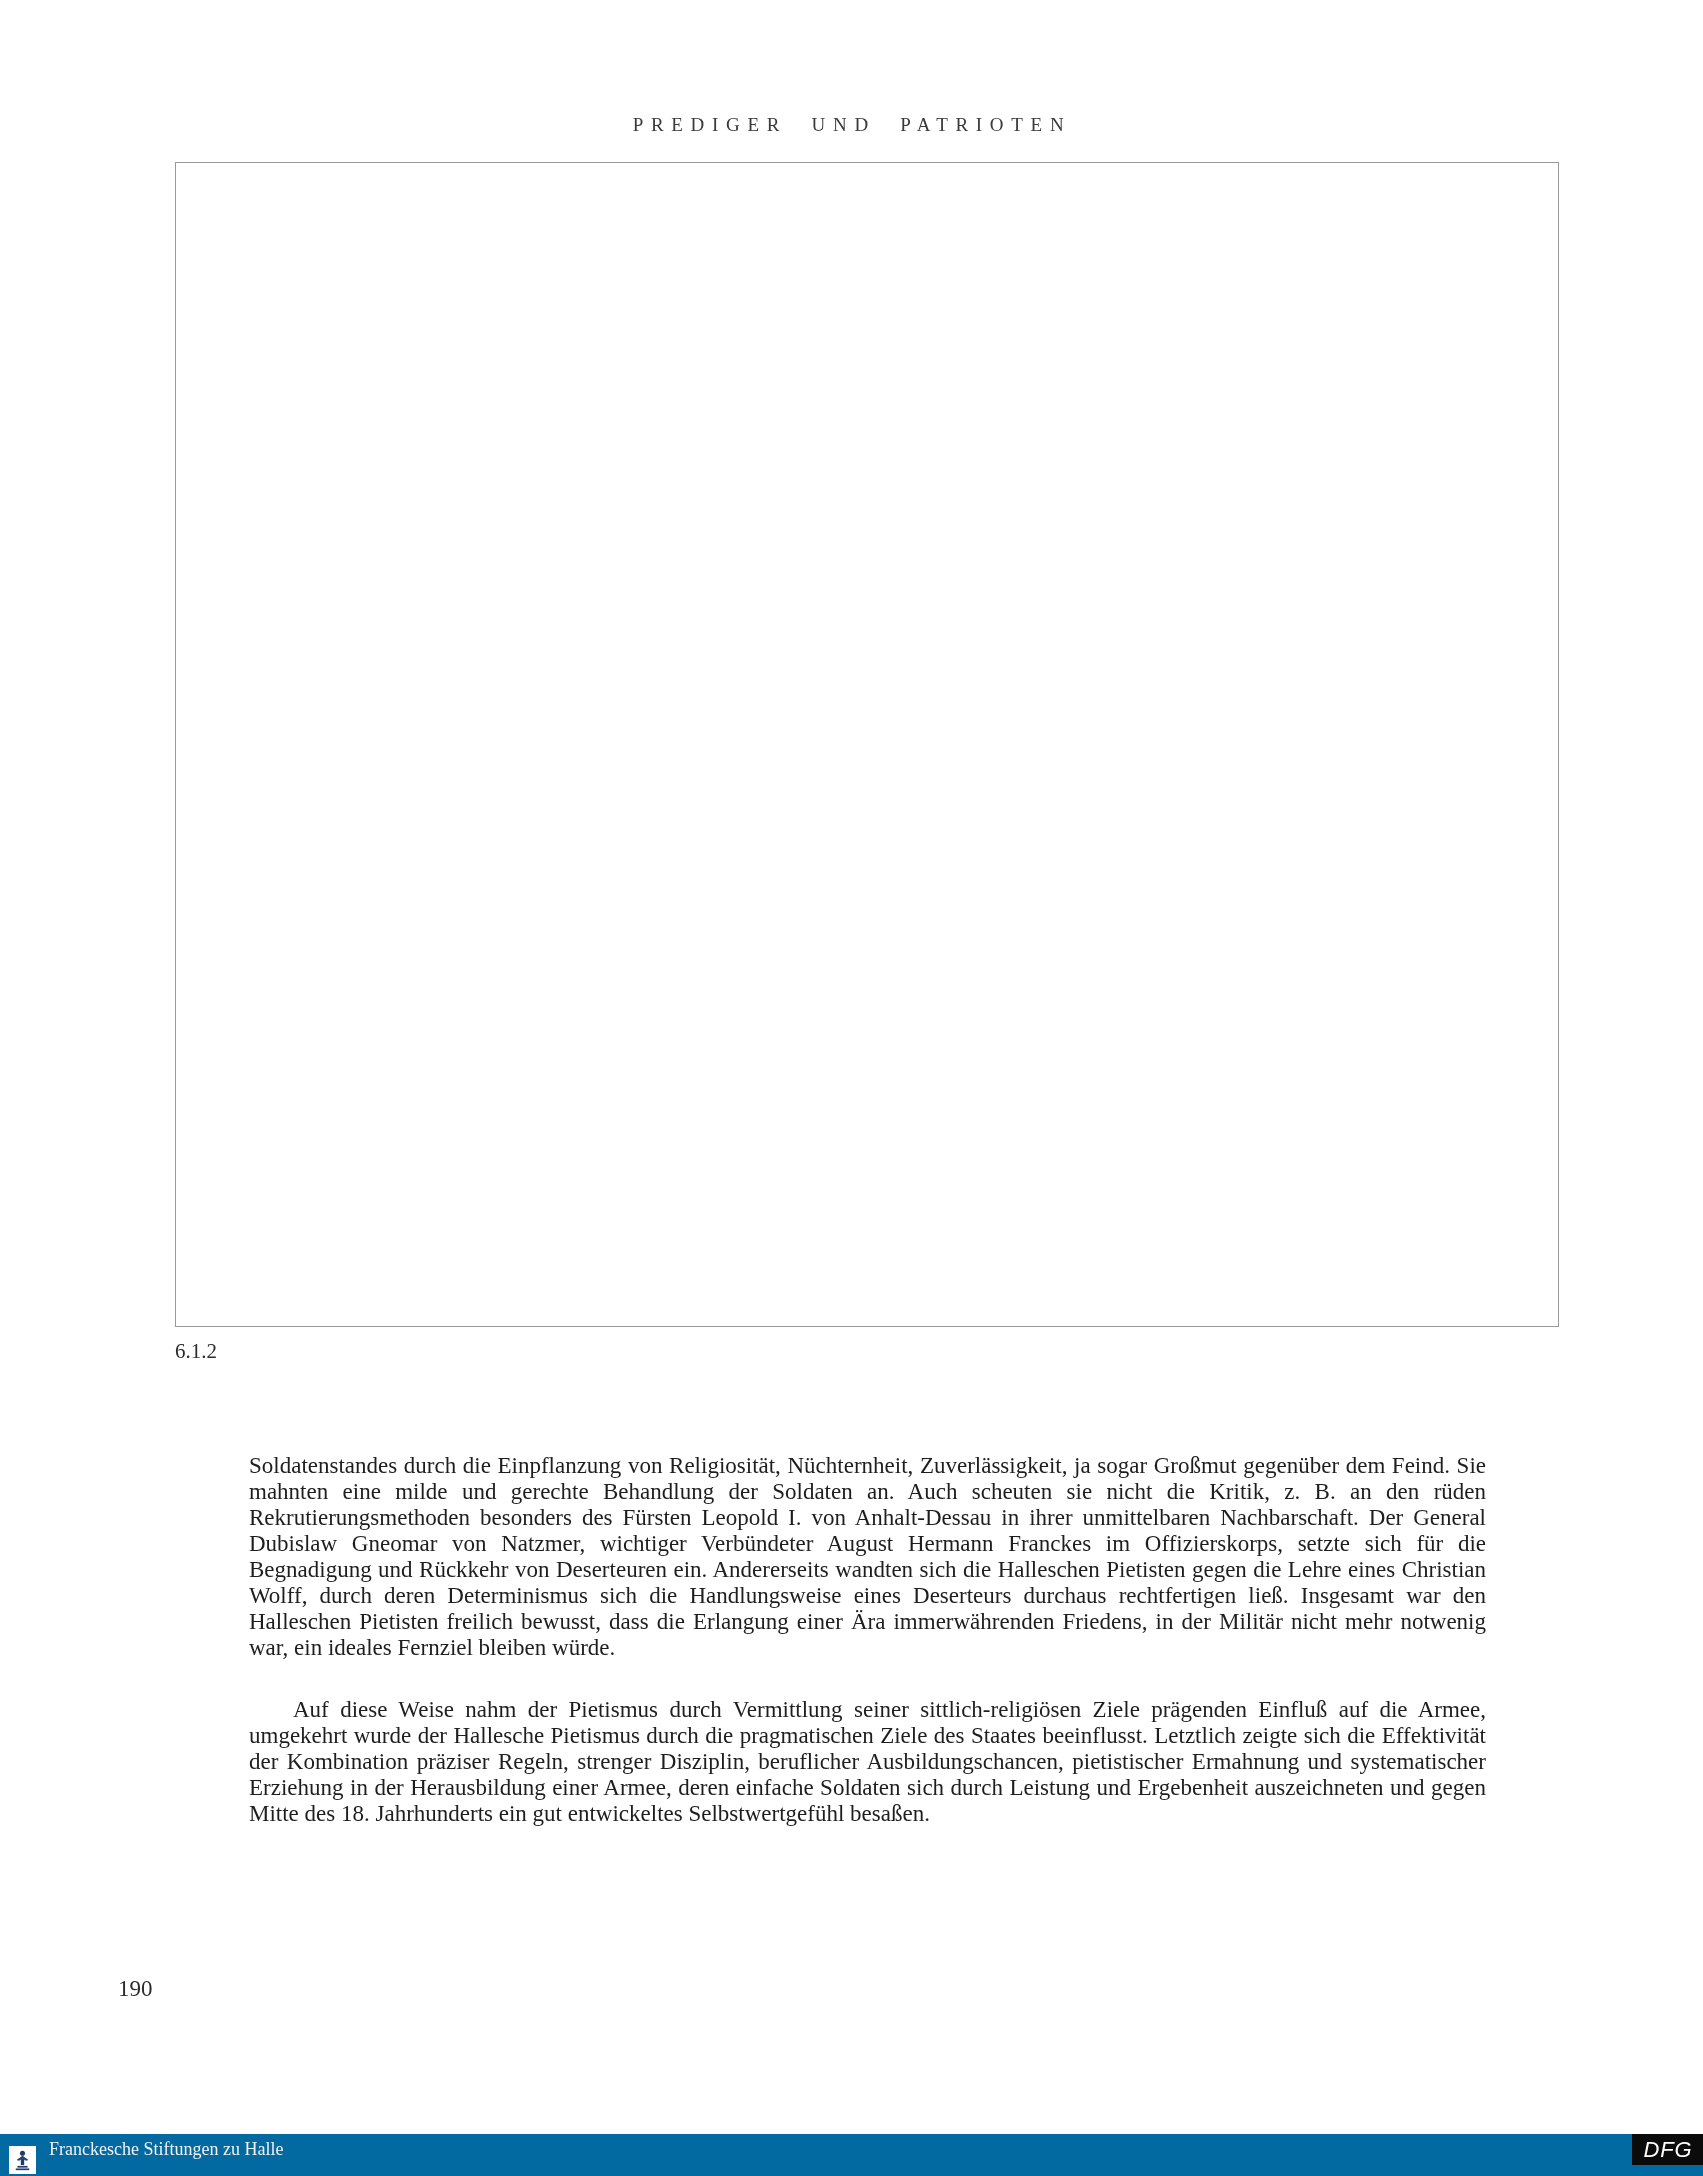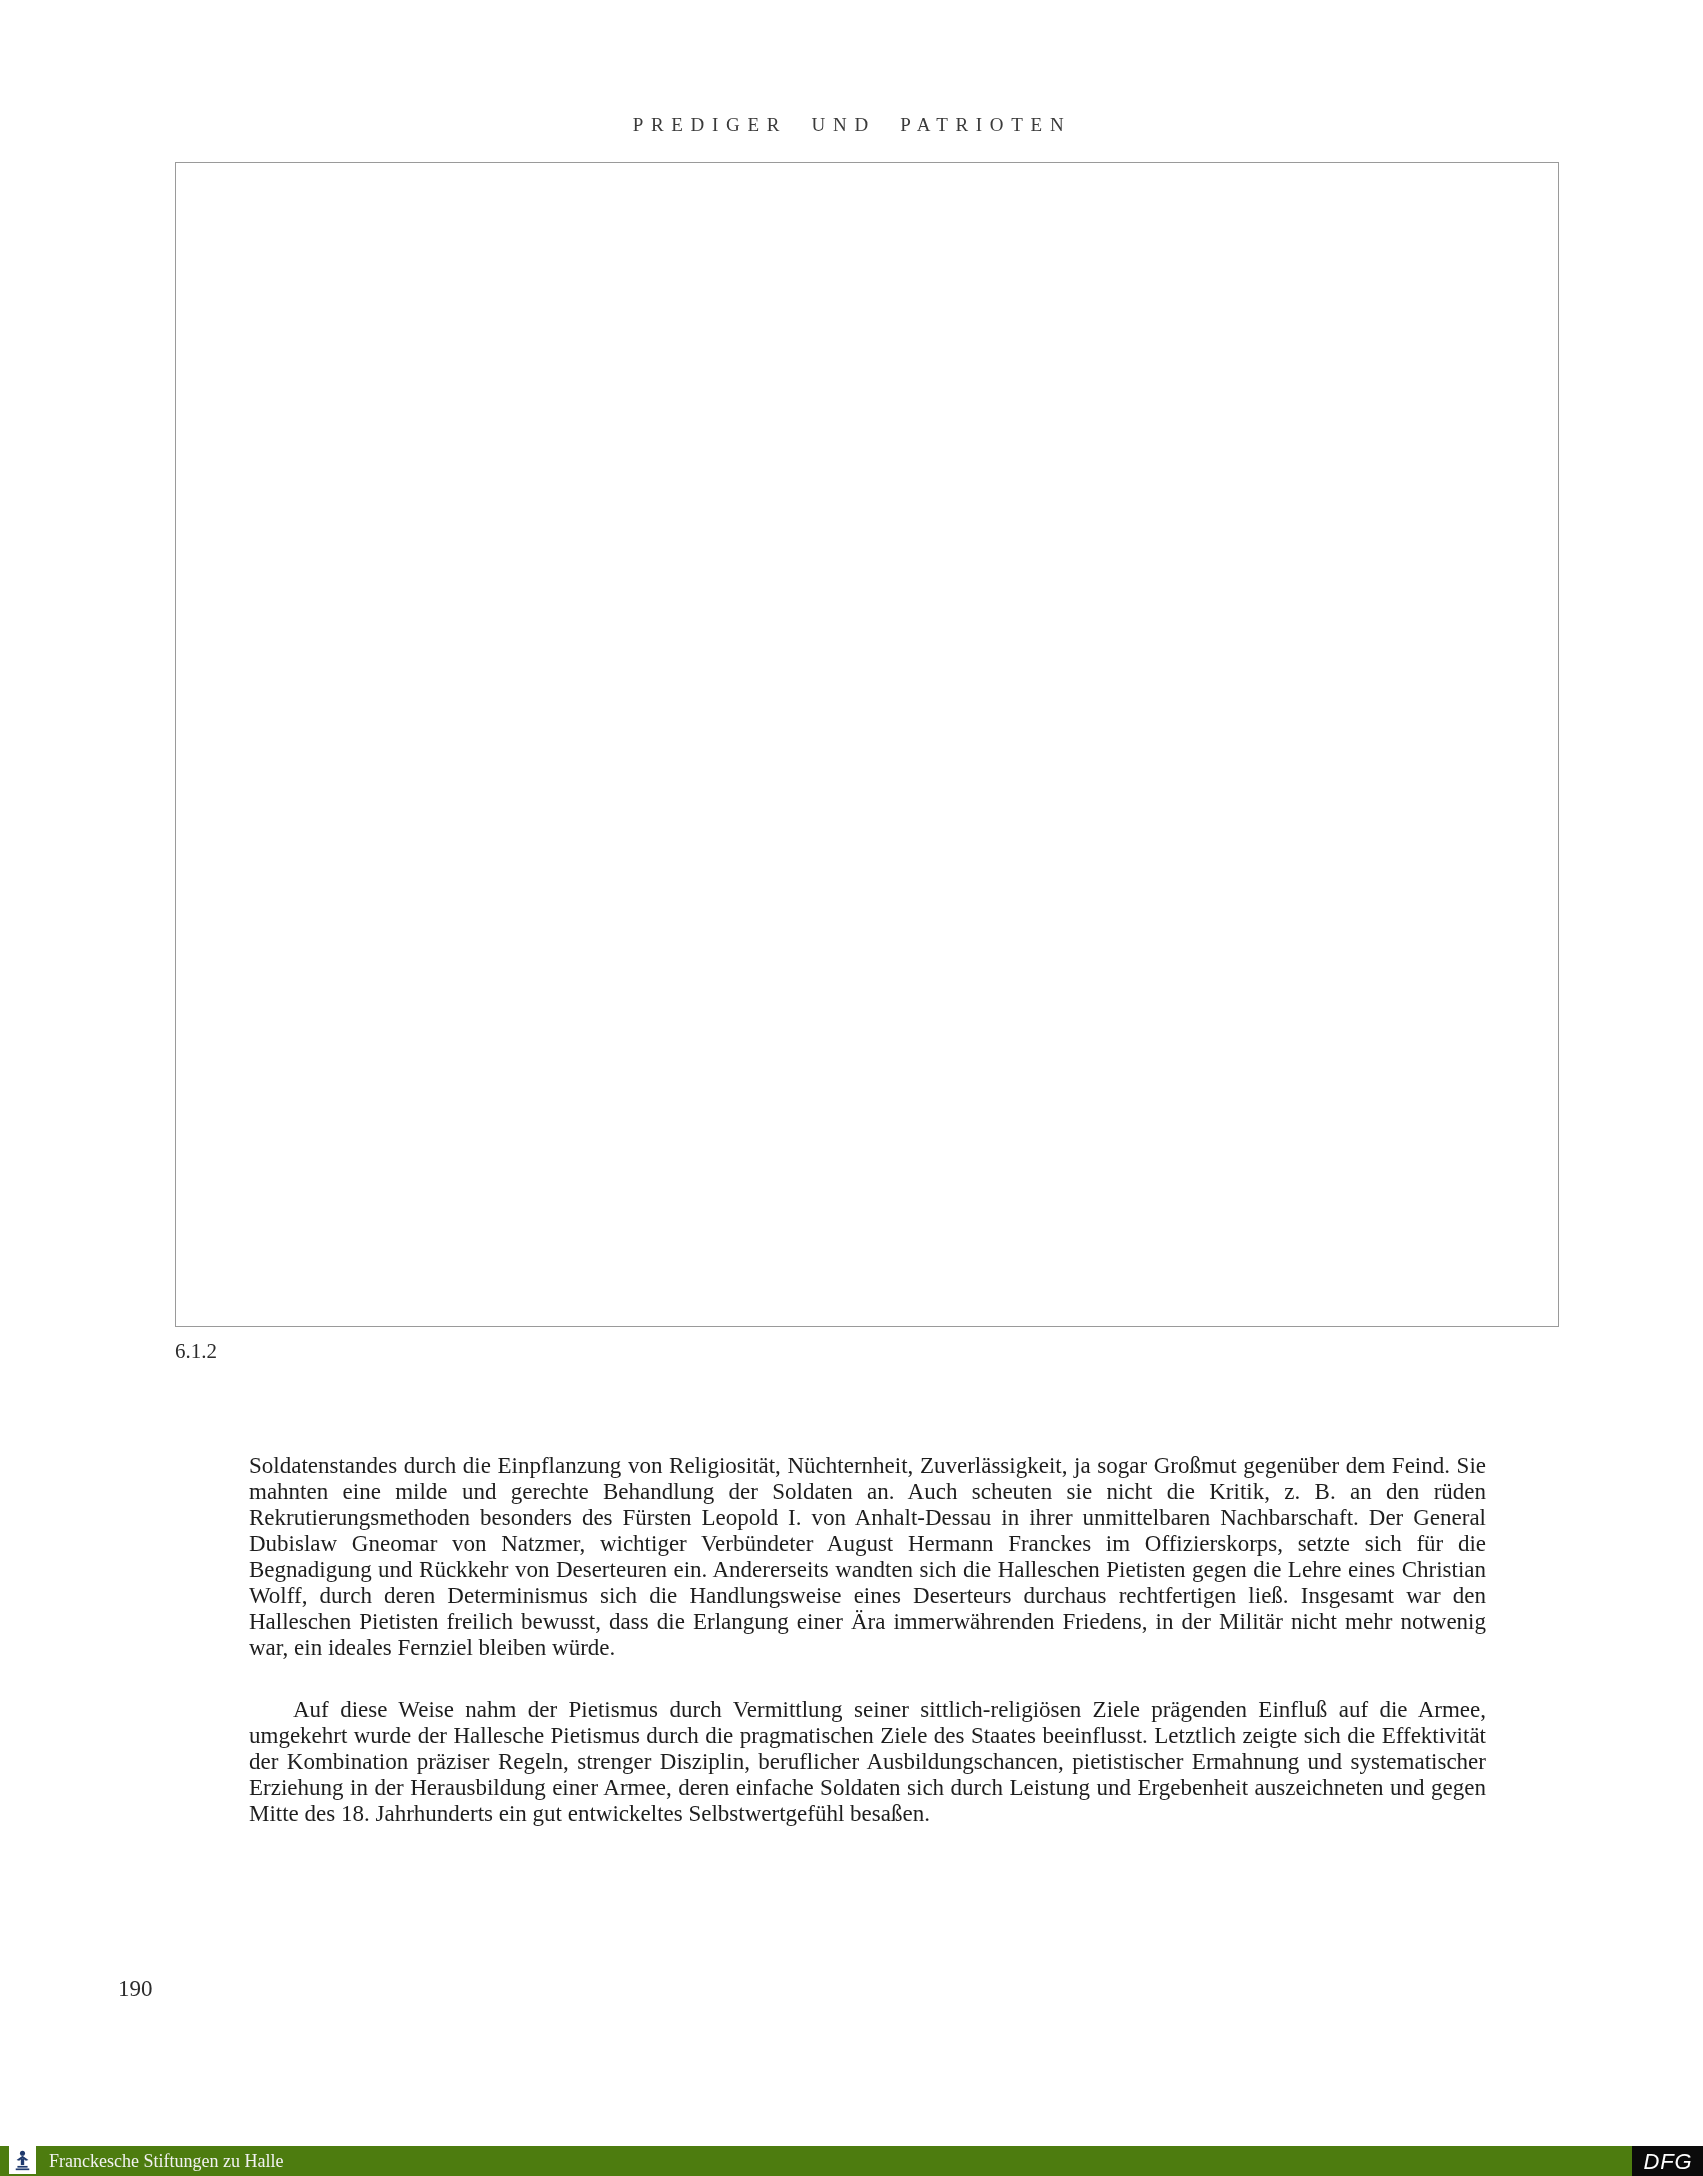--- a/index.html
+++ b/index.html
@@ -69,22 +69,22 @@
     top: 1976px;
     left: 118px;
     font-size: 23px;
     color: #2c2c2c;
   }
   .footer-bar {
     position: absolute;
     left: 0;
     bottom: 0;
     width: 1704px;
-    height: 30px;
-    background: #4d7c0f;
+    height: 42px;
+    background: #0369a1;
   }
   .footer-logo {
     position: absolute;
     left: 8.5px;
     bottom: 1.7px;
     width: 27px;
     height: 28px;
     background: #ffffff;
     display: flex;
     align-items: center;

